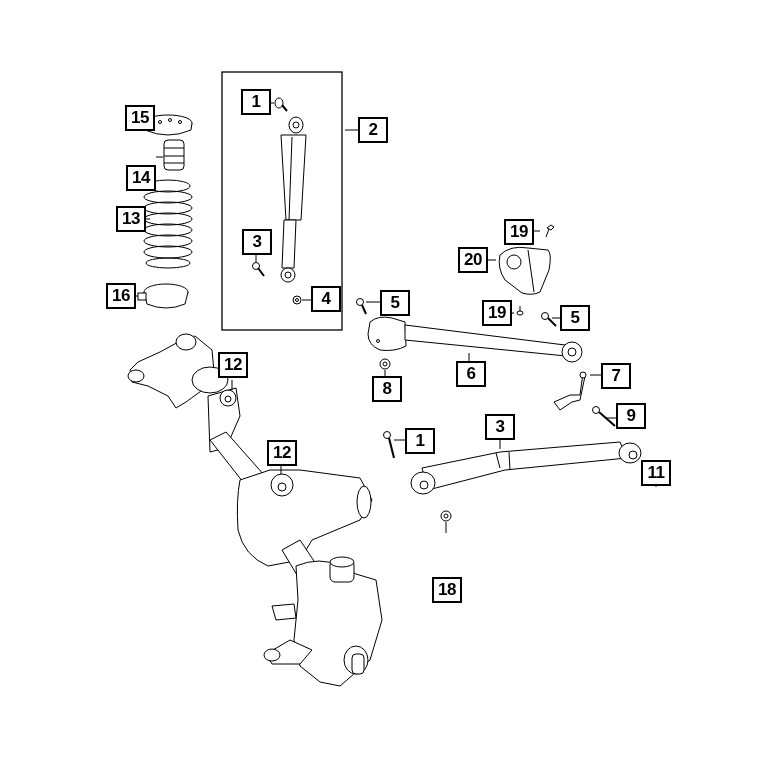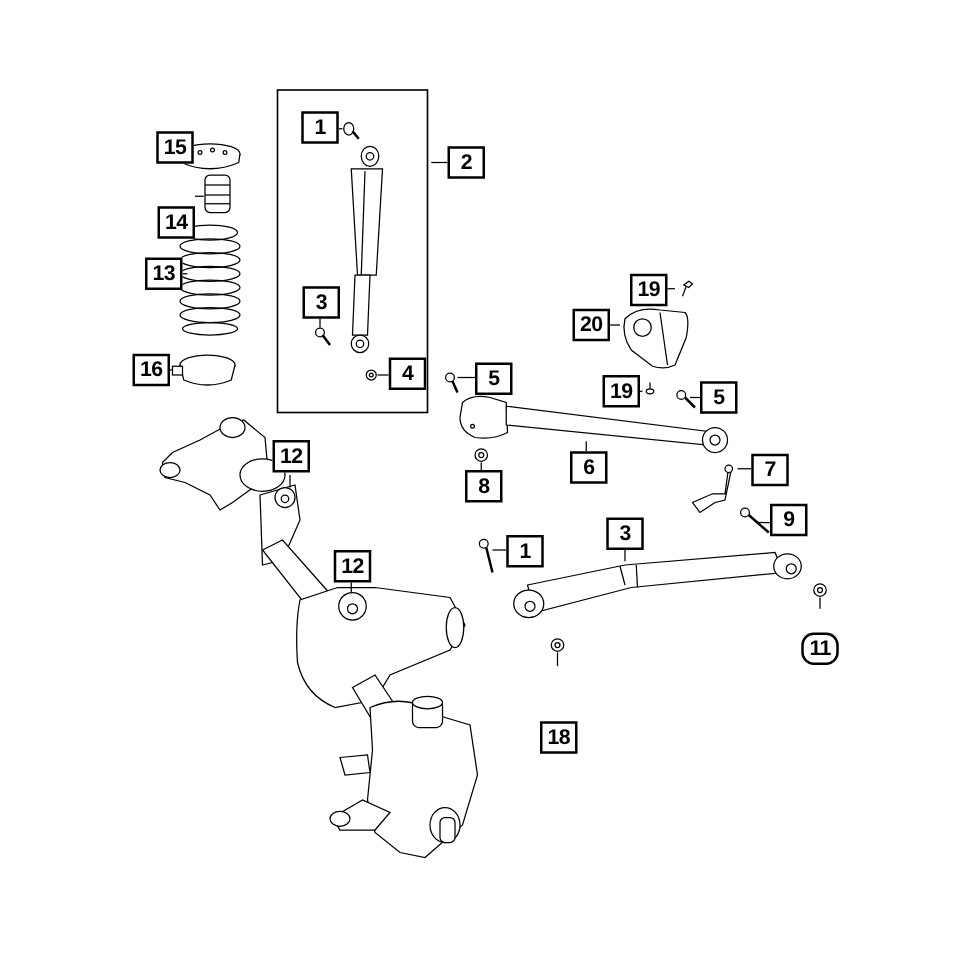--- a/index.html
+++ b/index.html
@@ -200,21 +200,21 @@
 <div class="callout" style="left:358px;top:117px;">2</div>
 <div class="callout" style="left:242px;top:229px;">3</div>
 <div class="callout" style="left:311px;top:286px;">4</div>
 <div class="callout" style="left:380px;top:290px;">5</div>
 <div class="callout" style="left:560px;top:305px;">5</div>
 <div class="callout" style="left:456px;top:361px;">6</div>
 <div class="callout" style="left:601px;top:363px;">7</div>
 <div class="callout" style="left:372px;top:376px;">8</div>
 <div class="callout" style="left:616px;top:403px;">9</div>
 <div class="callout" style="left:485px;top:414px;">3</div>
-<div class="callout" style="left:641px;top:506px;border-radius:10px;">11</div>
+<div class="callout" style="left:641px;top:460px;">11</div>
 <div class="callout" style="left:218px;top:352px;">12</div>
 <div class="callout" style="left:267px;top:440px;">12</div>
 <div class="callout" style="left:116px;top:206px;">13</div>
 <div class="callout" style="left:126px;top:145px;margin-top:20px;">14</div>
 <div class="callout" style="left:125px;top:105px;text-align:center;">15</div>
 <div class="callout" style="left:106px;top:283px;">16</div>
 <div class="callout" style="left:405px;top:428px;">1</div>
 <div class="callout" style="left:432px;top:533px;margin-top:44px;">18</div>
 <div class="callout" style="left:504px;top:219px;">19</div>
 <div class="callout" style="left:482px;top:300px;">19</div>

